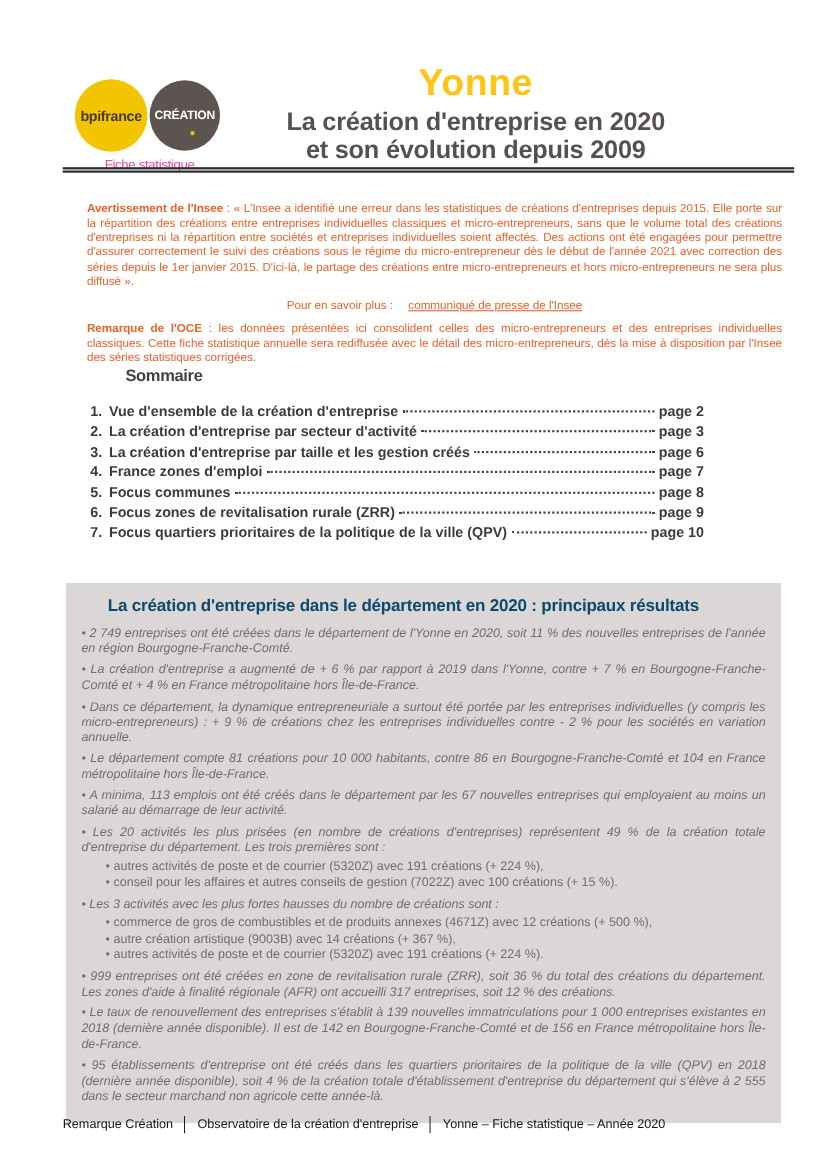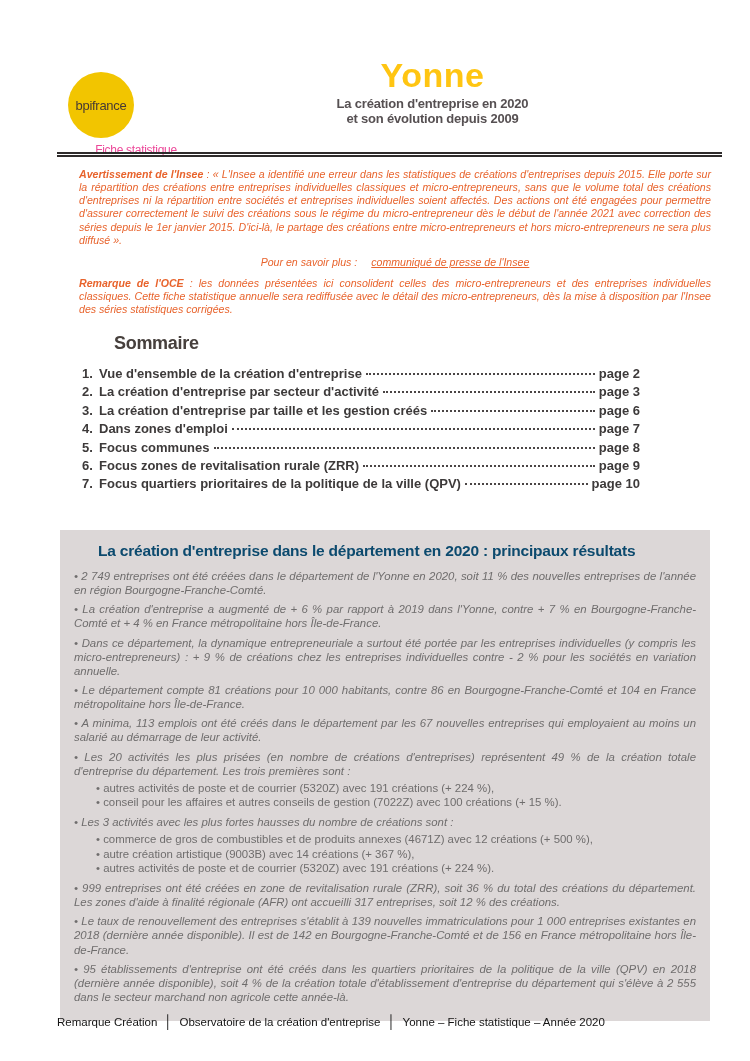--- a/index.html
+++ b/index.html
@@ -14,21 +14,21 @@
     outline:1px solid #d6d6d6;
     overflow:hidden;
   }
 
   
   .logo-block { position:absolute; left:68px; top:72px; width:136px; }
   .logo-circles { display:flex; align-items:center; }
   .circle { border-radius:50%; display:flex; align-items:center; justify-content:center; }
   .circle-yellow {
     width:66px; height:66px; background:#F2C500;
-    color:#473a33; font-weight:normal; font-size:13px; letter-spacing:-0.3px;
+    color:#473a33; font-weight:bold; font-size:13px; letter-spacing:-0.3px;
     z-index:1;
   }
   .circle-gray {
     width:64px; height:64px; background:#5d5450; margin-left:2px;
     color:#ffffff; font-weight:bold; font-size:11px; letter-spacing:-0.2px;
     position:relative;
   }
   .circle-gray .yellow-dot {
     position:absolute; left:50%; bottom:14px; width:4px; height:4px;
     margin-left:5px; border-radius:50%; background:#F2C500;
@@ -38,45 +38,45 @@
     font-size:12px; font-weight:normal; color:#ec4899; letter-spacing:-0.3px;
   }
 
   
   .title-block { position:absolute; left:250px; top:58px; width:365px; text-align:center; }
   .doc-title {
     font-size:34px; font-weight:bold; color:#FFC512;
     letter-spacing:0.5px; line-height:1;
   }
   .doc-subtitle {
-    margin-top:5px; font-size:13px; font-weight:bold; color:#565052;
+    margin-top:5px; font-size:23px; font-weight:bold; color:#565052;
     line-height:1.15; letter-spacing:-0.2px;
   }
 
   
   .header-rule {
     position:absolute; left:57px; top:152px; width:665px; height:5px;
     border-top:2px solid #2e2b2b; border-bottom:2px solid #2e2b2b;
   }
 
   
   .notices {
-    position:absolute; left:79px; top:168px; width:632px;
-    color:#E8632C; font-style:italic; font-size:10.6px; line-height:1.24;
+    position:absolute; left:79px; top:184px; width:632px;
+    color:#E8632C; font-size:10.6px; line-height:1.24;
   }
   .notices p { text-align:justify; }
   .notices .p-more { margin-top:9px; text-align:center; }
   .notices .p-oce { margin-top:8px; }
   .notice-label { font-weight:bold; }
   .press-link { color:#E8632C; text-decoration:underline; margin-left:14px; cursor:pointer; }
 
   
   .toc-title {
     position:absolute; left:114px; top:333px;
-    font-size:18px; font-weight:bold; color:#47403d; letter-spacing:-0.3px;
+    font-size:15px; font-weight:bold; color:#47403d; letter-spacing:-0.3px;
   }
   .toc { position:absolute; left:82px; top:366px; width:558px; }
   .toc-row {
     display:flex; align-items:baseline; height:18.4px;
     font-size:13px; font-weight:bold; color:#3d3a3a; cursor:pointer;
   }
   .toc-num { width:17px; flex:none; }
   .toc-label { white-space:nowrap; }
   .toc-leader {
     flex:1; border-bottom:2px dotted #4a4545; margin:0 4px;
@@ -114,20 +114,24 @@
 </head>
 <body>
 
 <div class="page">
 
   <div class="logo-block">
     <div class="logo-circles">
       <div class="circle circle-yellow">
         <span>bpifrance</span>
       </div>
+      <div class="circle circle-gray">
+        <span>CRÉATION</span>
+        <span class="yellow-dot"></span>
+      </div>
     </div>
     <div class="logo-tagline">Fiche statistique</div>
   </div>
 
   <div class="title-block">
     <div class="doc-title">Yonne</div>
     <div class="doc-subtitle">
       <div>La création d'entreprise en 2020</div>
       <div>et son évolution depuis 2009</div>
     </div>
@@ -156,21 +160,21 @@
       <span class="toc-page">page 3</span>
     </div>
     <div class="toc-row">
       <span class="toc-num">3.</span>
       <span class="toc-label">La création d'entreprise par taille et les gestion créés</span>
       <span class="toc-leader"></span>
       <span class="toc-page">page 6</span>
     </div>
     <div class="toc-row">
       <span class="toc-num">4.</span>
-      <span class="toc-label">Dans zones d'emploi</span>
+      <span class="toc-label">France zones d'emploi</span>
       <span class="toc-leader"></span>
       <span class="toc-page">page 7</span>
     </div>
     <div class="toc-row">
       <span class="toc-num">5.</span>
       <span class="toc-label">Focus communes</span>
       <span class="toc-leader"></span>
       <span class="toc-page">page 8</span>
     </div>
     <div class="toc-row">

